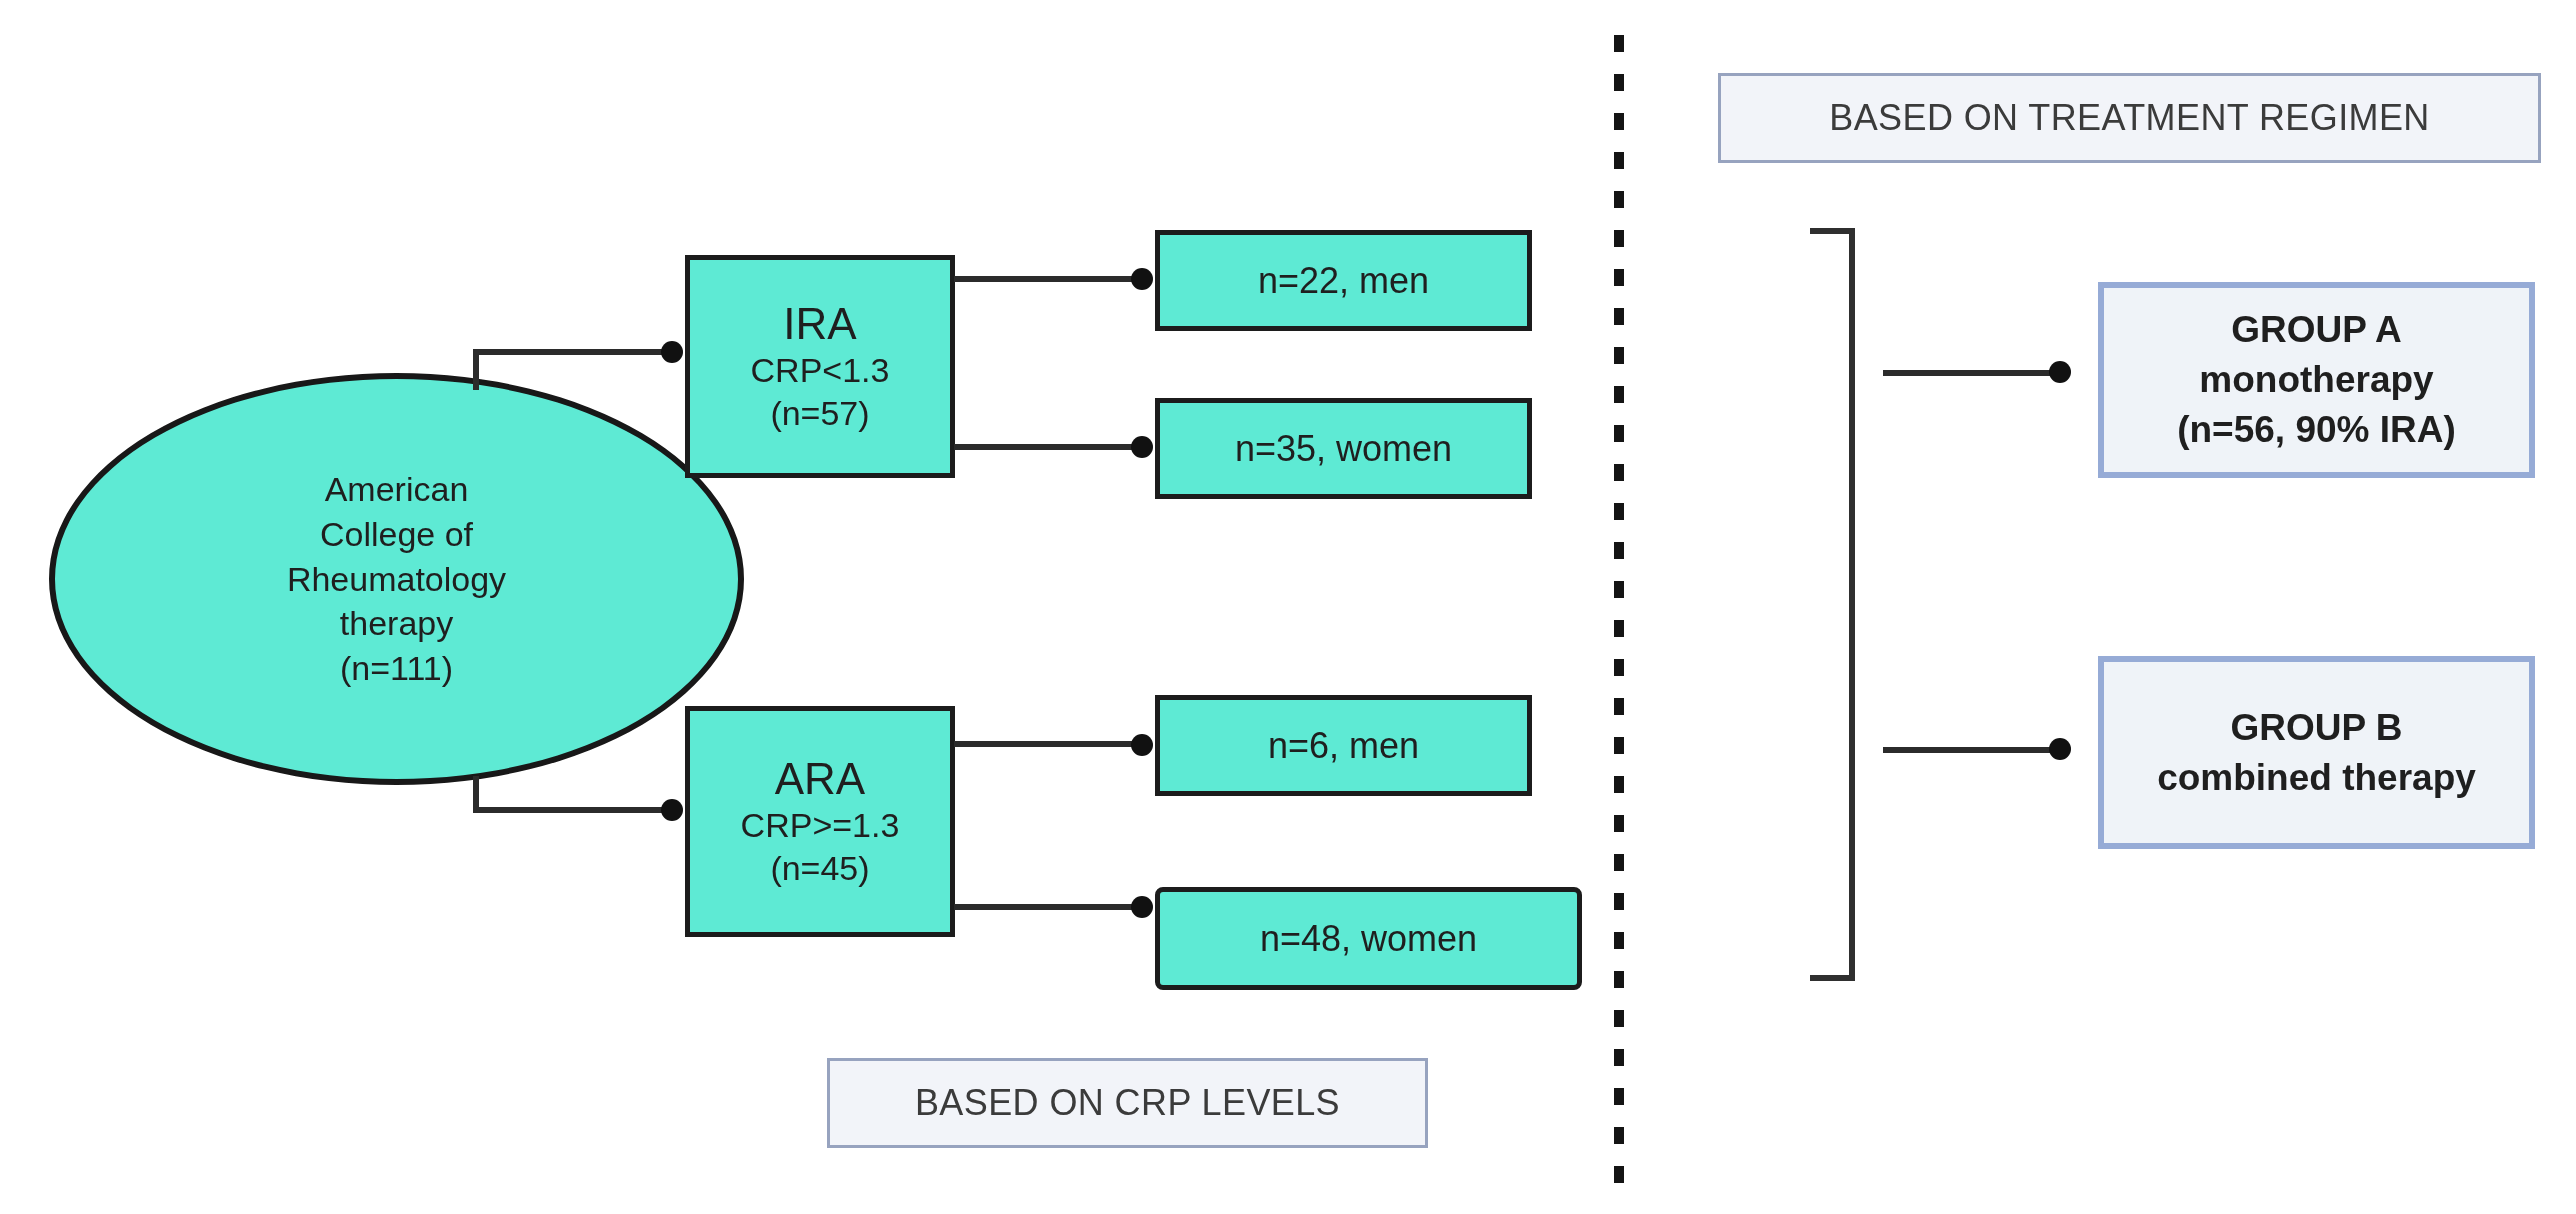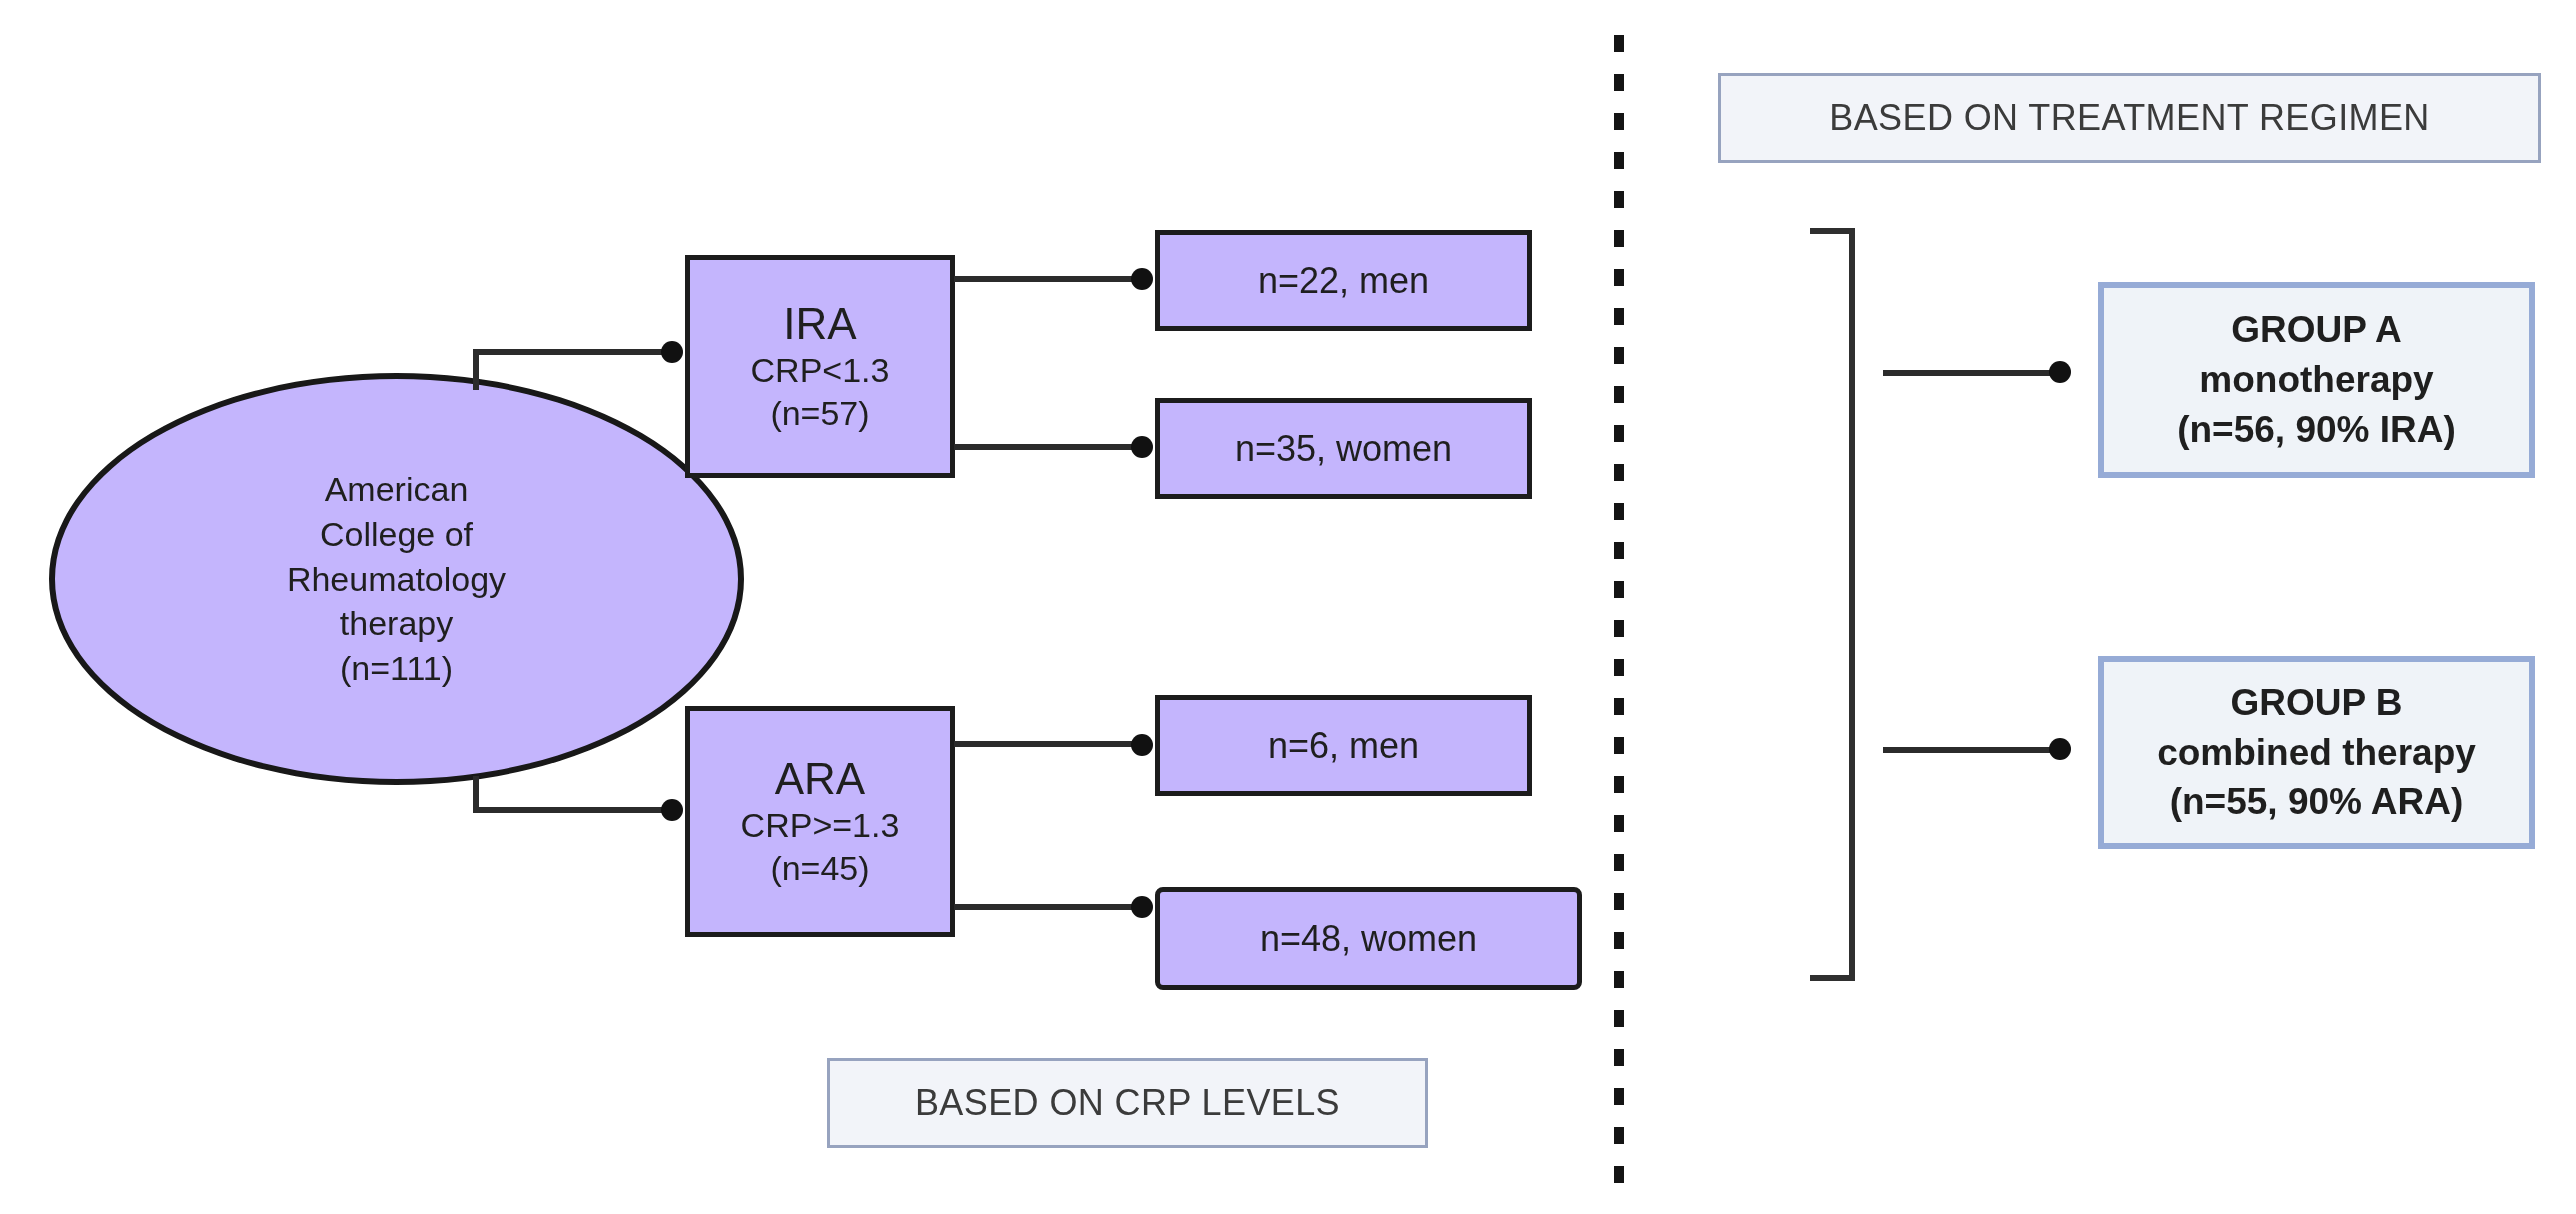--- a/index.html
+++ b/index.html
@@ -8,21 +8,21 @@
     --header-border:#97a3bf; --header-bg:#f2f4f9; --header-text:#3b3b3b;
     --canvas-bg:#ffffff;
   }
   html,body{margin:0;padding:0;background:var(--canvas-bg);}
   #canvas{
     position:relative; width:2576px; height:1215px; background:var(--canvas-bg);
     font-family:"Liberation Sans","DejaVu Sans",sans-serif; color:var(--ink);
     overflow:hidden;
   }
   .node{position:absolute; display:flex; flex-direction:column; align-items:center;
-        justify-content:center; text-align:center; box-sizing:border-box; background:#c4b5fd;}
+        justify-content:center; text-align:center; box-sizing:border-box; background:#5eead4;}
   .ellipse{border:6.2px solid #181818; border-radius:50%; font-size:34px; line-height:1.32;}
   .black-box{border:5.5px solid var(--box-border); font-size:36px;}
   .strat-title{font-size:44px; line-height:1.15;}
   .strat-sub{font-size:34px; line-height:1.25;}
   .blue-box{border:4.7px solid var(--rand-border); font-weight:bold; font-size:36px;
             letter-spacing:0.8px; z-index:6;}
   .soft-box{border:3.9px solid var(--header-border); background:var(--header-bg);
             color:var(--header-text); font-size:36px; letter-spacing:0.4px; z-index:6;margin-left:11px;}
   .group-box{border:6.2px solid var(--group-border); background:var(--group-bg);
              font-weight:bold; font-size:37px; line-height:1.35;}
@@ -110,17 +110,16 @@
   <div class="dot" style="left:2049px; top:738px;"></div>
 
   <div class="node group-box" style="left:2098px; top:282px; width:437px; height:196px;">
     <div>GROUP A</div>
     <div>monotherapy</div>
     <div>(n=56, 90% IRA)</div>
   </div>
   <div class="node group-box" style="left:2098px; top:656px; width:437px; height:193px;">
     <div>GROUP B</div>
     <div>combined therapy</div>
-    <div>(n=55, 90% ARA)</div>
   </div>
 
 </div>
 
 
 </body></html>

